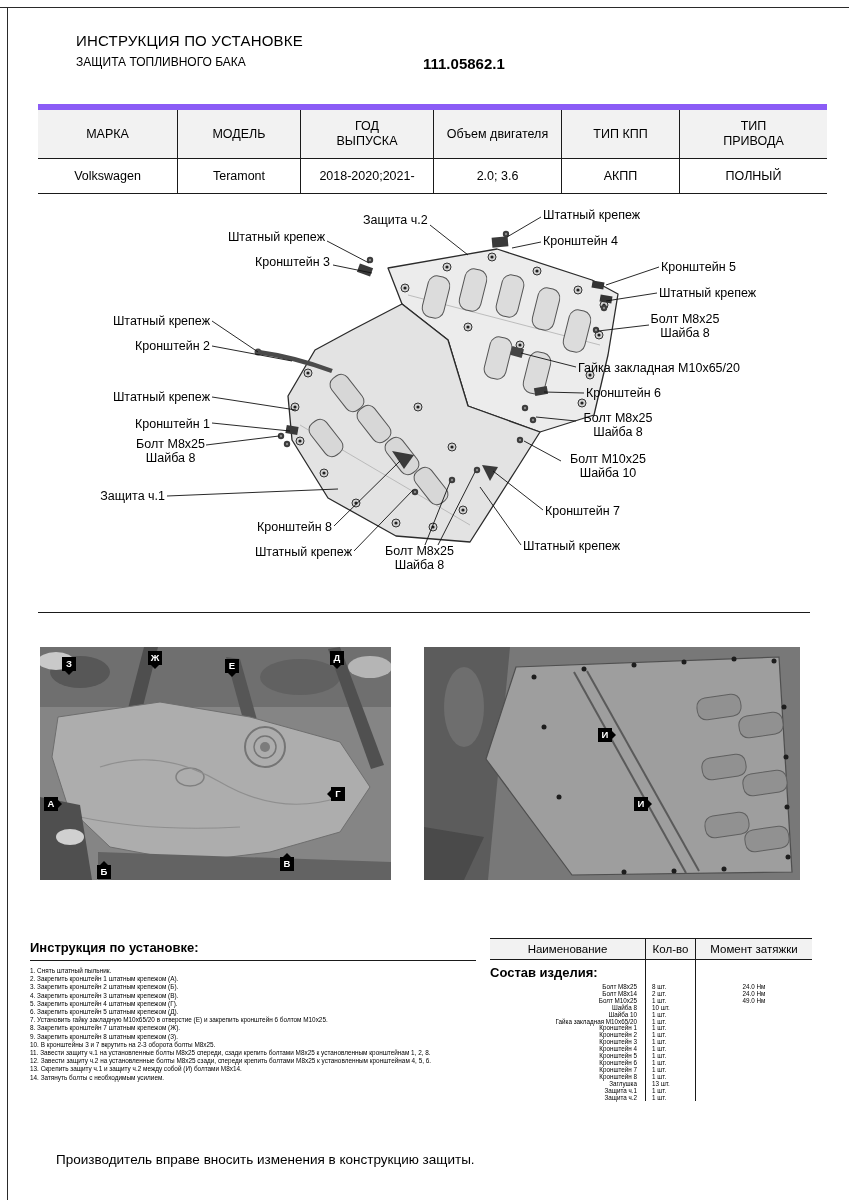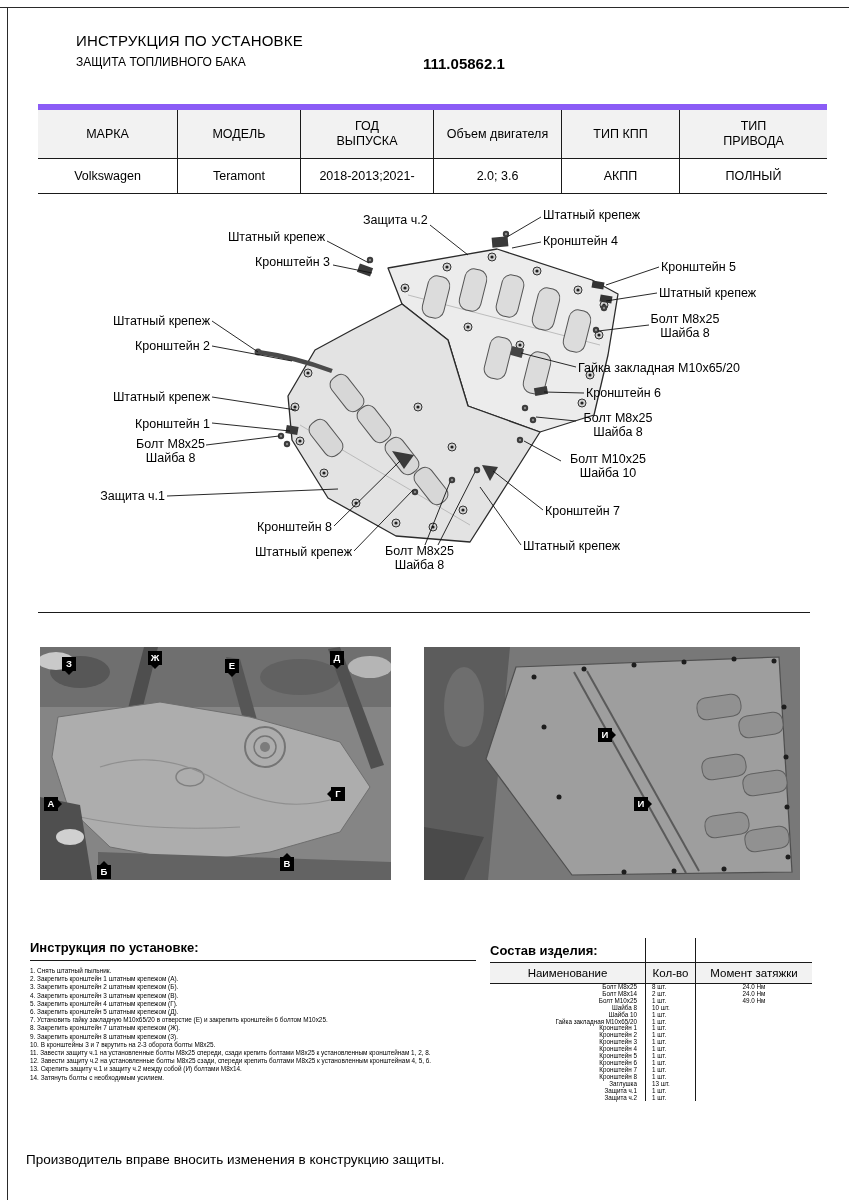--- a/index.html
+++ b/index.html
@@ -58,21 +58,21 @@
   .vline { border-left:1px solid #1a1a1a; height:100%; }
   .parts-header { border-top:1px solid #1a1a1a; border-bottom:1px solid #1a1a1a; background:#f2f2f2; }
   .parts-header .ph { font-size:11.5px; text-align:center; padding:4px 0; }
   .parts-header .ph + .ph { border-left:1px solid #1a1a1a; }
   .parts-row .pc { font-size:6.3px; line-height:6.9px; }
   .parts-row .c1 { text-align:right; padding-right:8px; }
   .parts-row .c2 { text-align:left; padding-left:6px; border-left:1px solid #1a1a1a; }
   .parts-row .c3 { text-align:center; border-left:1px solid #1a1a1a; }
 
   
-  .foot1 { position:absolute; left:26px; top:1152px; font-size:13.5px; }
+  .foot1 { position:absolute; left:56px; top:1152px; font-size:13.5px; }
   .foot2 { position:absolute; left:38px; top:1173px; font-size:13.5px; }
   .foot2 b { font-weight:bold; }
 </style>
 </head>
 <body>
 
 <div class="page">
   <div class="frame-top"></div>
   <div class="frame-left"></div>
 
@@ -92,21 +92,21 @@
         <th class="cw4">Объем двигателя</th>
         <th class="cw5">ТИП КПП</th>
         <th class="cw6">ТИП
 ПРИВОДА</th>
       </tr>
     </thead>
     <tbody>
       <tr>
         <td>Volkswagen</td>
         <td>Teramont</td>
-        <td>2018-2013;2021-</td>
+        <td>2018-2020;2021-</td>
         <td>2.0; 3.6</td>
         <td>АКПП</td>
         <td>ПОЛНЫЙ</td>
       </tr>
     </tbody>
   </table>
 
   <div class="diagram">
     <svg width="849" height="432" viewBox="0 0 849 432">
       <defs>
@@ -366,30 +366,30 @@
 
         <div class="instr-item">12. Завести защиту ч.2 на установленные болты М8х25 сзади, спереди крепить болтами М8х25 к установленным кронштейнам 4, 5, 6.</div>
 
         <div class="instr-item">13. Скрепить защиту ч.1 и защиту ч.2 между собой (И) болтами М8х14.</div>
 
         <div class="instr-item">14. Затянуть болты с необходимым усилием.</div>
       </div>
   </div>
 
   <div class="parts">
+    <div class="pgrid parts-header">
+      <div class="ph">Наименование</div>
+      <div class="ph">Кол-во</div>
+      <div class="ph">Момент затяжки</div>
+    </div>
     <div class="pgrid parts-title-row">
       <div class="parts-title">Состав изделия:</div>
       <div class="vline"></div>
       <div class="vline"></div>
     </div>
-    <div class="pgrid parts-header">
-      <div class="ph">Наименование</div>
-      <div class="ph">Кол-во</div>
-      <div class="ph">Момент затяжки</div>
-    </div>
     <div>
 
         <div class="pgrid parts-row">
           <div class="pc c1">Болт М8х25</div>
           <div class="pc c2">8 шт.</div>
           <div class="pc c3">24.0 Нм</div>
         </div>
 
         <div class="pgrid parts-row">
           <div class="pc c1">Болт М8х14</div>

